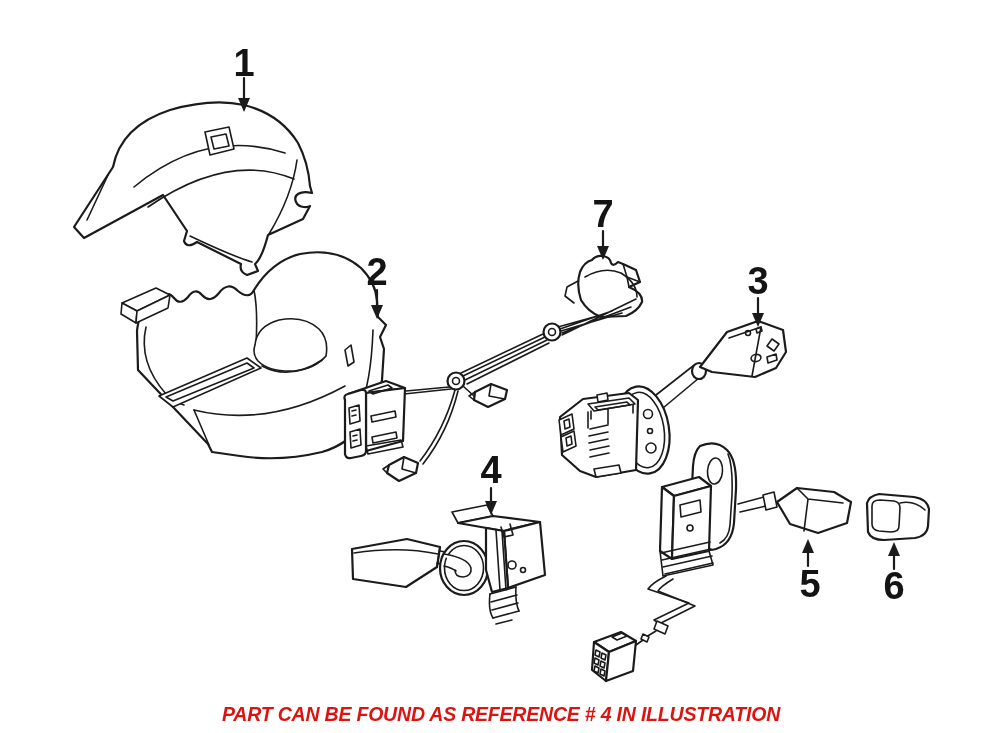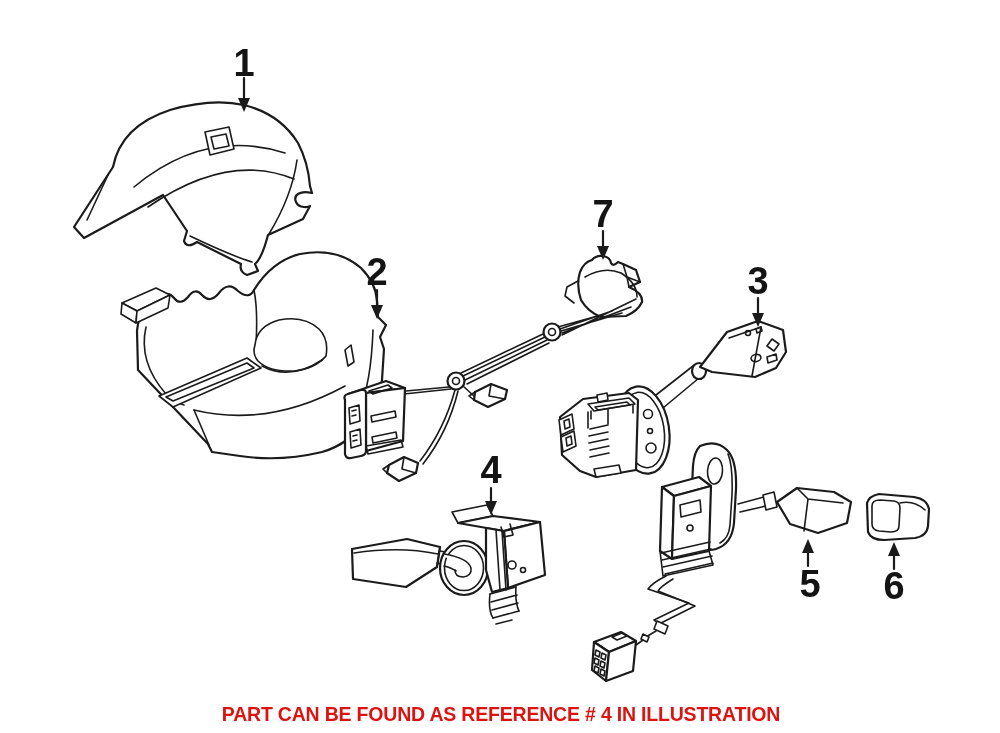--- a/index.html
+++ b/index.html
@@ -17,21 +17,21 @@
   .label {
     position:absolute; transform:translate(-50%,-50%);
     font-family:"Liberation Sans", sans-serif;
     font-weight:bold; font-size:38px; color:#141414; line-height:1;
     user-select:none;
   }
   .caption {
     position:absolute; left:501px; top:714px; transform:translate(-50%,-50%);
     font-family:"Liberation Sans", sans-serif;
     font-weight:bold; font-size:19.5px; letter-spacing:-0.2px;
-    white-space:nowrap; color:#dc1411;
+    white-space:nowrap; color:#dc1411;font-style:italic;
   }
 </style>
 </head>
 <body>
 
 <div class="stage" style="background: rgb(255, 255, 255);">
 
 <svg width="1000" height="733" viewBox="0 0 1000 733">
 
   <g>

